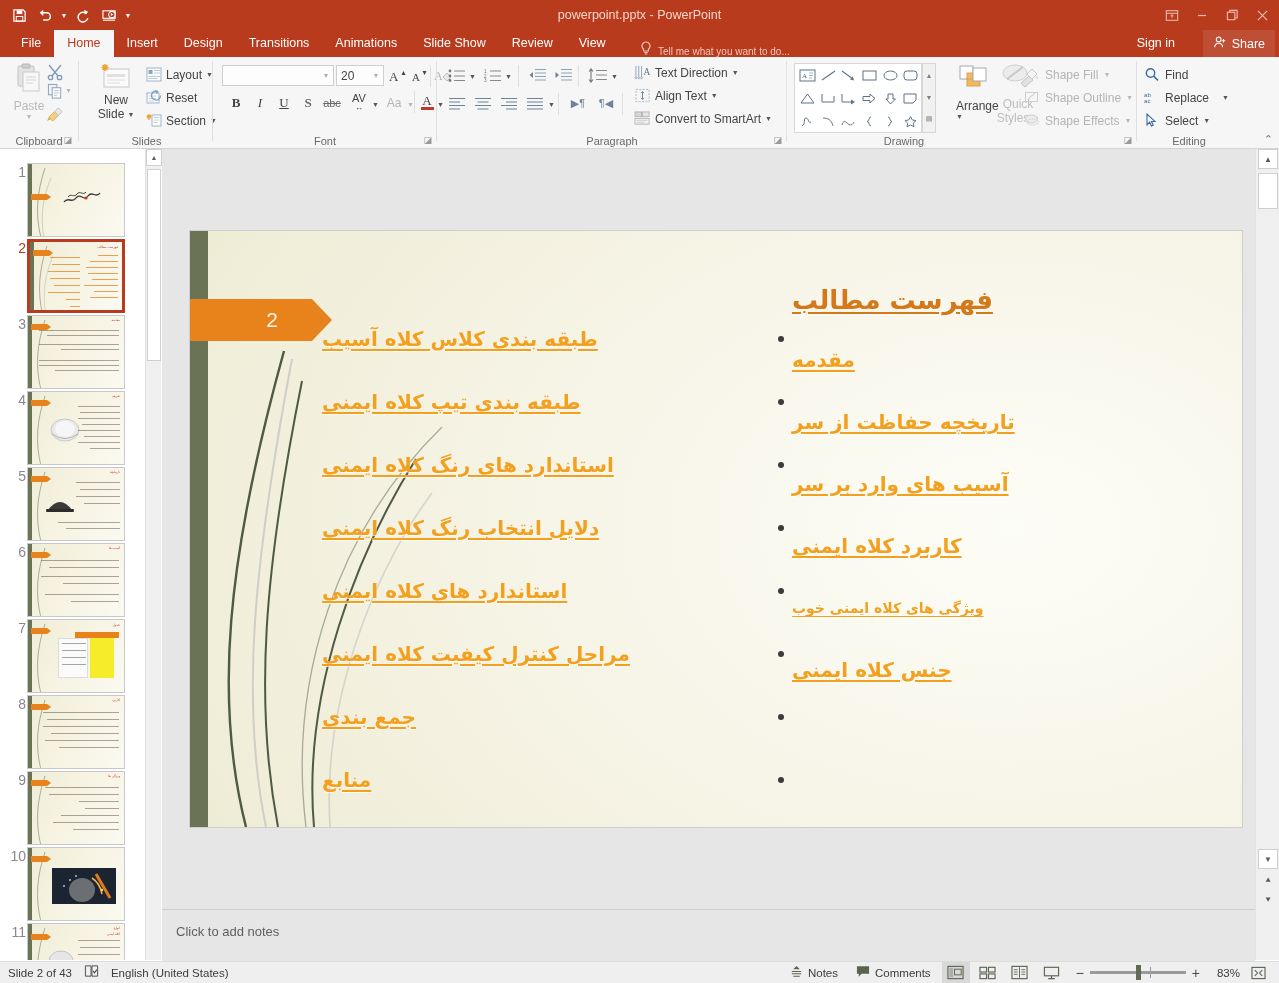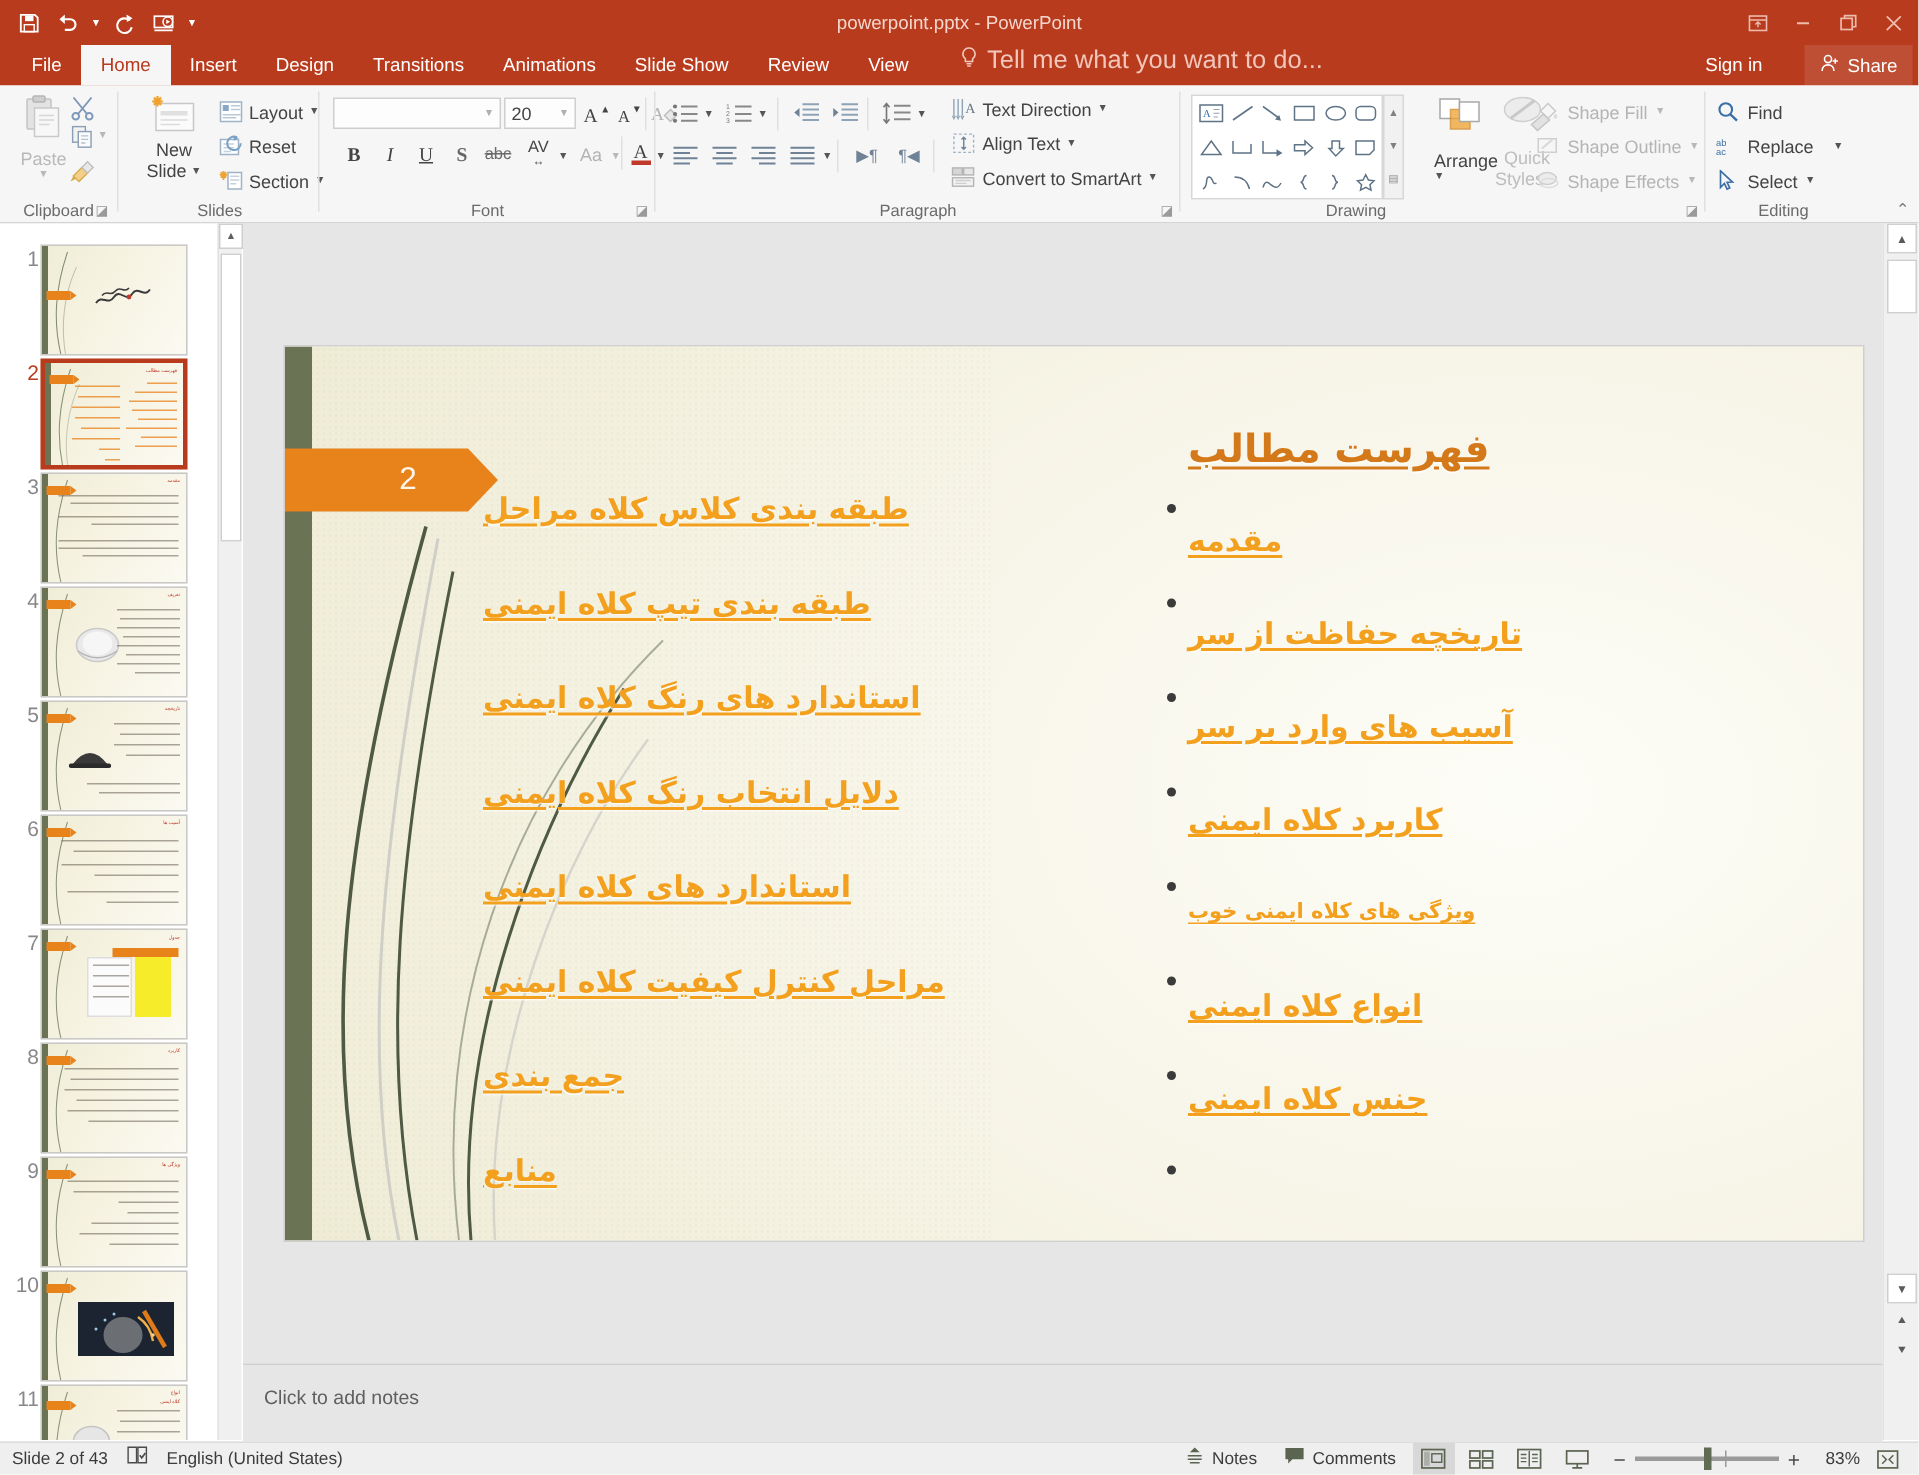--- a/index.html
+++ b/index.html
@@ -41,22 +41,22 @@
     position: absolute; left: 0; top: 30px; width: 1279px; height: 27px;
     background: #b83b1d;
   }
   #tabs { position: absolute; left: 8px; top: 0; height: 27px; display: flex; align-items: stretch; }
   .tab {
     padding: 0 13px; height: 27px; line-height: 27px;
     color: #ffffff; font-size: 12.5px; white-space: nowrap; cursor: default;
   }
   .tab.active { background: #f6f6f6; color: #b83b1d; }
   #tellme {
-    position: absolute; left: 640px; top: 0; height: 27px; display: flex; align-items: flex-start;
-    color: #f2c6ba; font-size: 17px; gap: 6px;
+    position: absolute; left: 640px; top: 0; height: 27px; display: flex; align-items: flex-end;
+    color: #f2c6ba; font-size: 10px; gap: 6px;
   }
   #signin {
     position: absolute; right: 104px; top: 0; height: 27px; line-height: 27px;
     color: #ffffff; font-size: 12.5px;
   }
   #sharebtn {
     position: absolute; right: 4px; top: 0; height: 27px; display: flex; align-items: center;
     gap: 5px; padding: 0 10px; color: #ffffff; font-size: 12.5px;
     background: rgba(255,255,255,0.10);
   }
@@ -1161,32 +1161,28 @@
       <div class="tline" style="height:62px;">
 
         <span class="txt" style="font-size:20px;">کاربرد کلاه ایمنی</span>
       </div>
       <div class="tline" style="height:62px;">
 
         <span class="txt" style="font-size:14px;">ویژگی های کلاه ایمنی خوب</span>
       </div>
       <div class="tline" style="height:62px;">
 
-        <span class="txt" style="font-size:20px;">انواع کلاه ایمنی</span>
-      </div>
-      <div class="tline" style="height:62px;">
-
         <span class="txt" style="font-size:20px;">جنس کلاه ایمنی</span>
       </div>
     </div>
 
     <div class="tcol" id="col-left" style="top:76px;">
       <div class="tline" style="height:63px;">
         <span class="bul"></span>
-        <span class="txt" style="font-size:20px;">طبقه بندی کلاس کلاه مراحل</span>
+        <span class="txt" style="font-size:20px;">طبقه بندی کلاس کلاه آسیب</span>
       </div>
       <div class="tline" style="height:63px;">
         <span class="bul"></span>
         <span class="txt" style="font-size:20px;">طبقه بندی تیپ کلاه ایمنی</span>
       </div>
       <div class="tline" style="height:63px;">
         <span class="bul"></span>
         <span class="txt" style="font-size:20px;text-align:center;">استاندارد های رنگ  کلاه ایمنی</span>
       </div>
       <div class="tline" style="height:63px;">

